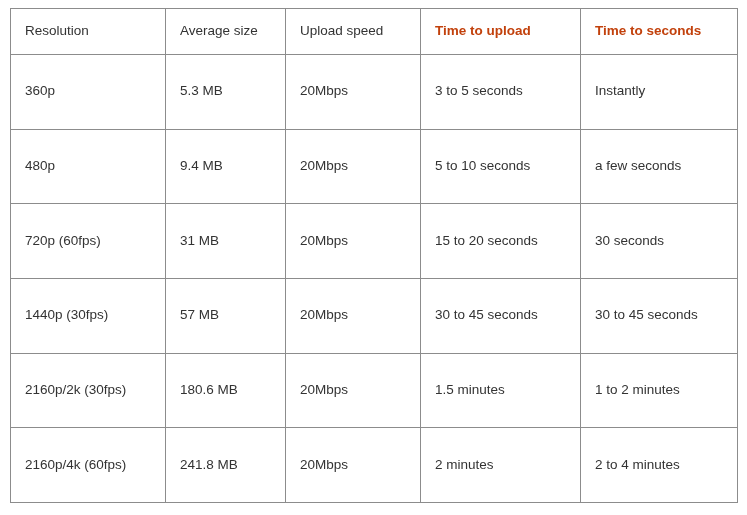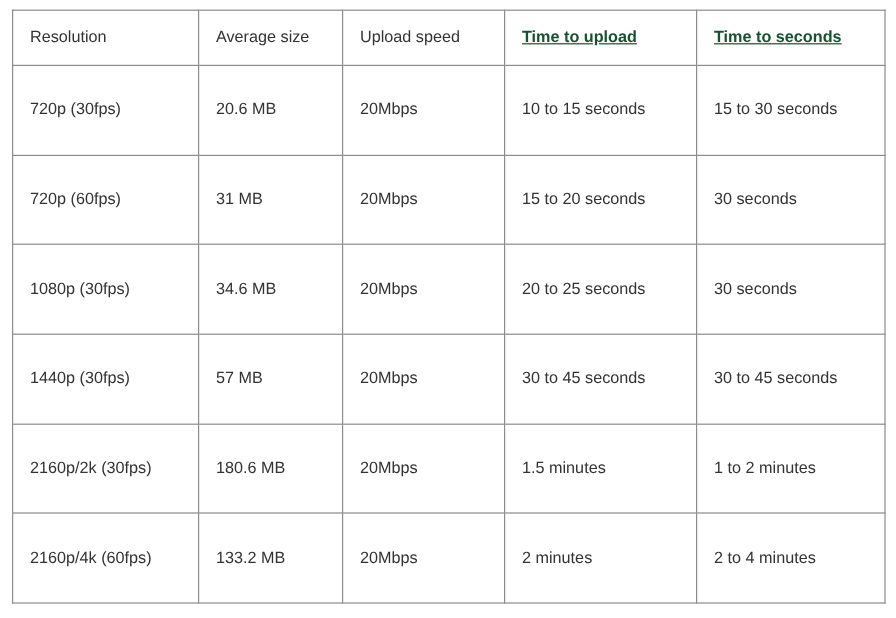--- a/index.html
+++ b/index.html
@@ -51,22 +51,21 @@
     white-space: nowrap;
     overflow: hidden;
   }
 
   table.spec-table th {
     background: #ffffff;
   }
 
   table.spec-table th.bold-head {
     font-weight: bold;
-    color: #14532d;
-    text-decoration: underline;
+    color: #c2410c;
   }
 </style>
 </head>
 <body>
 
 <div class="table-wrap">
   <table class="spec-table">
     <colgroup>
       <col class="c-resolution">
       <col class="c-avgsize">
@@ -78,56 +77,56 @@
       <tr>
         <th>Resolution</th>
         <th>Average size</th>
         <th>Upload speed</th>
         <th class="bold-head">Time to upload</th>
         <th class="bold-head">Time to seconds</th>
       </tr>
     </thead>
     <tbody>
       <tr>
-        <td>720p (30fps)</td>
-        <td>20.6 MB</td>
+        <td>360p</td>
+        <td>5.3 MB</td>
         <td>20Mbps</td>
-        <td>10 to 15 seconds</td>
-        <td>15 to 30 seconds</td>
+        <td>3 to 5 seconds</td>
+        <td>Instantly</td>
+      </tr>
+      <tr>
+        <td>480p</td>
+        <td>9.4 MB</td>
+        <td>20Mbps</td>
+        <td>5 to 10 seconds</td>
+        <td>a few seconds</td>
       </tr>
       <tr>
         <td>720p (60fps)</td>
         <td>31 MB</td>
         <td>20Mbps</td>
         <td>15 to 20 seconds</td>
-        <td>30 seconds</td>
-      </tr>
-      <tr>
-        <td>1080p (30fps)</td>
-        <td>34.6 MB</td>
-        <td>20Mbps</td>
-        <td>20 to 25 seconds</td>
         <td>30 seconds</td>
       </tr>
       <tr>
         <td>1440p (30fps)</td>
         <td>57 MB</td>
         <td>20Mbps</td>
         <td>30 to 45 seconds</td>
         <td>30 to 45 seconds</td>
       </tr>
       <tr>
         <td>2160p/2k (30fps)</td>
         <td>180.6 MB</td>
         <td>20Mbps</td>
         <td>1.5 minutes</td>
         <td>1 to 2 minutes</td>
       </tr>
       <tr>
         <td>2160p/4k (60fps)</td>
-        <td>133.2 MB</td>
+        <td>241.8 MB</td>
         <td>20Mbps</td>
         <td>2 minutes</td>
         <td>2 to 4 minutes</td>
       </tr>
     </tbody>
   </table>
 </div>
 
 </body></html>

